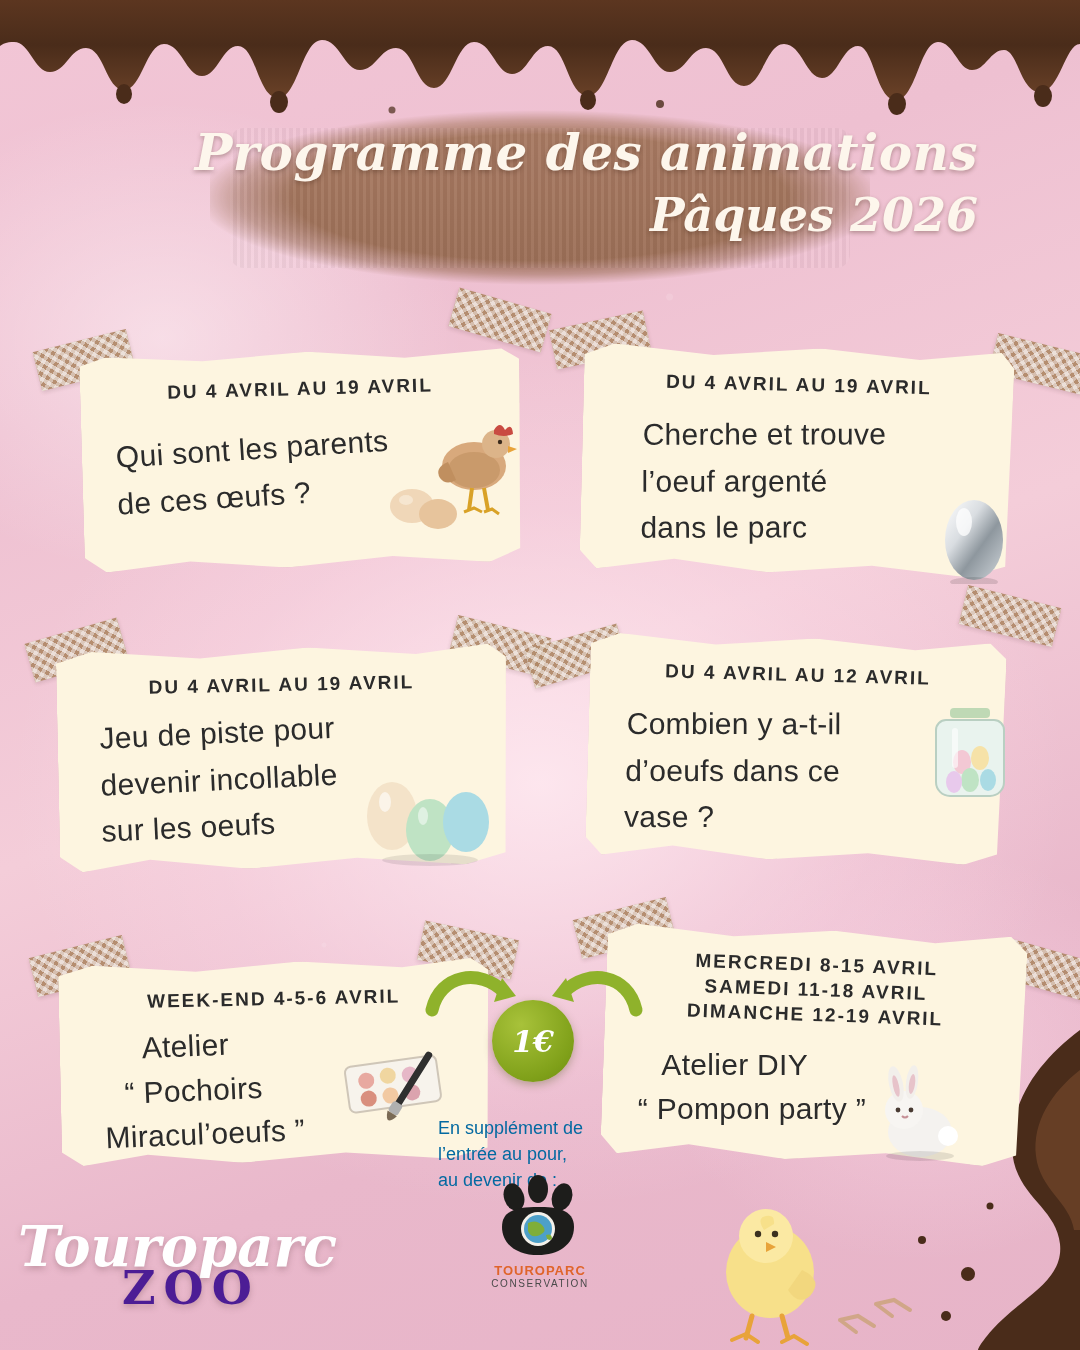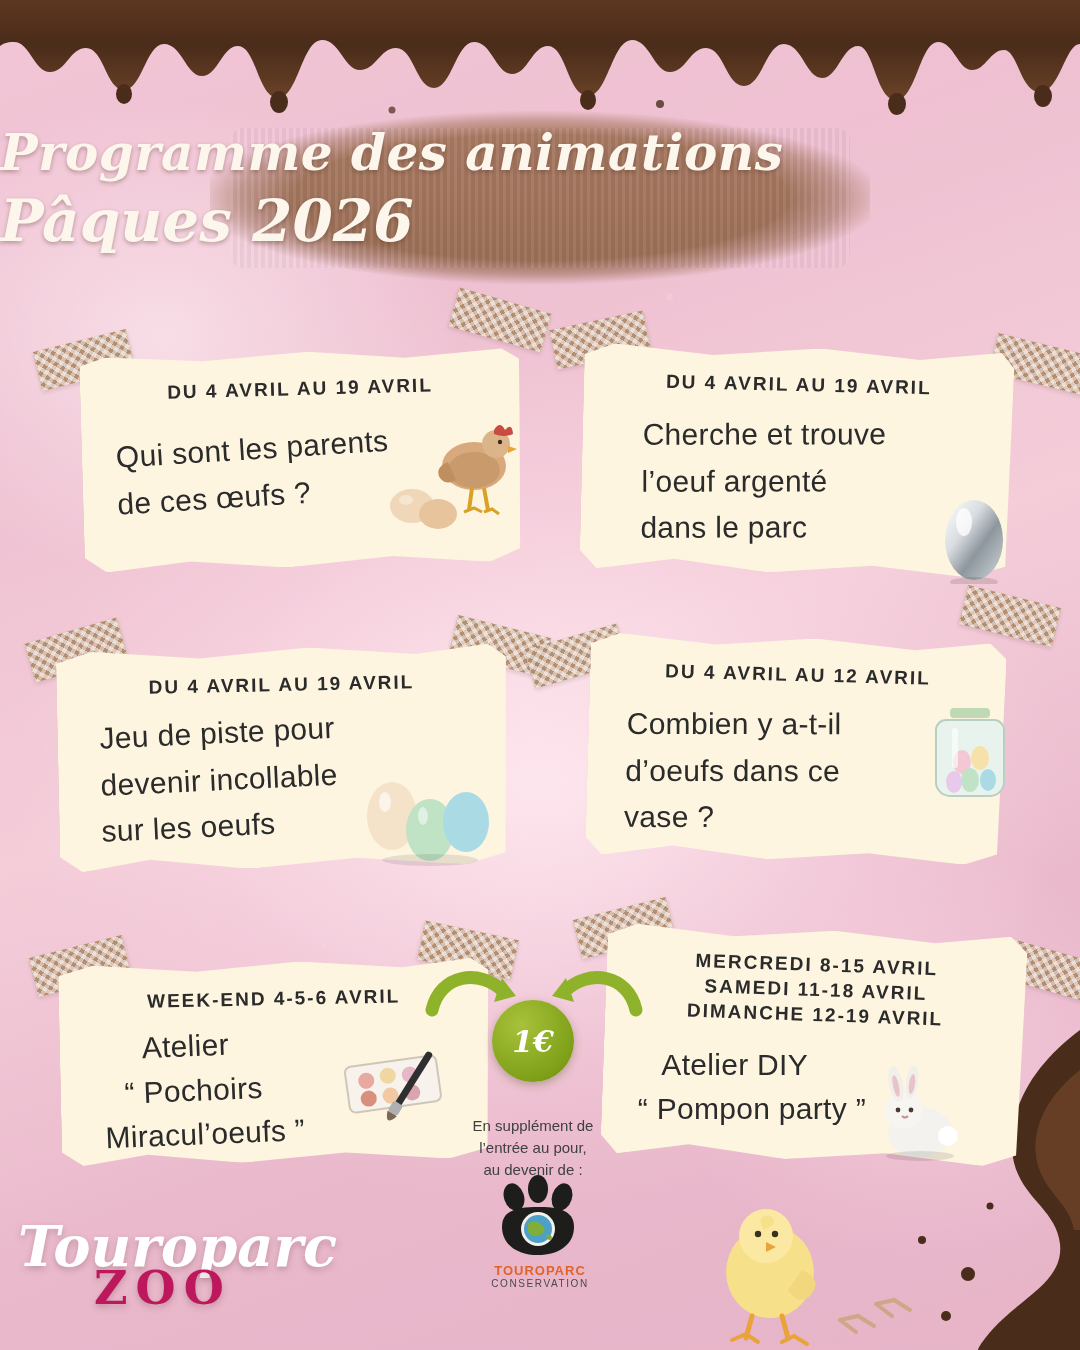--- a/index.html
+++ b/index.html
@@ -18,36 +18,36 @@
       radial-gradient(circle at 30% 70%, rgba(255,255,255,.12) 0 2px, rgba(0,0,0,0) 3px),
       radial-gradient(circle at 62% 22%, rgba(255,255,255,.14) 0 3px, rgba(0,0,0,0) 4px),
       radial-gradient(circle at 80% 55%, rgba(255,255,255,.10) 0 2px, rgba(0,0,0,0) 3px);
     opacity:.8;}
 
   
   .choco-top{position:absolute;top:0;left:0;width:1080px;height:120px;}
   .choco-bottom{position:absolute;bottom:0;right:0;width:420px;height:320px;}
 
   
-  .title-wrap{position:absolute;left:0;top:100px;width:969px;text-align:left;}
+  .title-wrap{position:absolute;left:0;top:100px;width:969px;text-align:right;padding-left:9px;}
   .title-brush{position:absolute;left:210px;top:10px;width:660px;height:175px;
     background:linear-gradient(180deg,#a8795f 0%, #9d7056 55%, #96694f 100%);
     border-radius:10px 24px 14px 20px;
     filter:blur(.2px);
     opacity:.95;
     -webkit-mask-image:radial-gradient(ellipse 52% 50% at 50% 50%, #000 72%, rgba(0,0,0,.55) 88%, rgba(0,0,0,0) 100%);
             mask-image:radial-gradient(ellipse 52% 50% at 50% 50%, #000 72%, rgba(0,0,0,.55) 88%, rgba(0,0,0,0) 100%);
   }
   .title-brush2{position:absolute;left:230px;top:28px;width:620px;height:140px;
     background:repeating-linear-gradient(90deg, rgba(255,255,255,.05) 0 3px, rgba(0,0,0,.04) 3px 7px);
     border-radius:14px;}
   .title-text{position:relative;z-index:3;color:#fdf6ec;font-family:"DejaVu Serif", serif;
     font-style:italic;font-weight:bold;line-height:1.0;text-shadow:0 2px 4px rgba(70,40,25,.35);}
   .title-line1{font-size:50px;letter-spacing:.5px;padding-top:28px;}
-  .title-line2{font-size:58px;padding-top:14px;}
+  .title-line2{font-size:46px;padding-top:14px;}
 
   
   .card{position:absolute;background:#fdf5e0;
     box-shadow:0 6px 14px rgba(120,80,90,.22);
   }
   .card .inner{position:absolute;inset:0;padding:26px 24px;}
   .card .date{font-weight:bold;font-size:19px;letter-spacing:2px;color:#2b2b2b;text-align:center;}
   .card .body{font-size:30px;color:#2b2b2b;line-height:1.35;text-align:center;letter-spacing:.3px;}
 
   .tape{position:absolute;width:96px;height:40px;
@@ -55,21 +55,21 @@
       repeating-linear-gradient(45deg, rgba(255,255,255,.55) 0 4px, rgba(0,0,0,0) 4px 8px),
       repeating-linear-gradient(-45deg, rgba(255,255,255,.45) 0 4px, rgba(0,0,0,0) 4px 8px),
       #b08968;
     opacity:.92;box-shadow:0 2px 4px rgba(90,60,60,.18);}
 
   
   .euro{position:absolute;left:492px;top:1000px;width:82px;height:82px;border-radius:50%;
     background:radial-gradient(circle at 35% 30%, #a8c23a, #7fa019 70%, #6d8c12 100%);
     color:#fff;font-weight:bold;font-size:30px;display:flex;align-items:center;justify-content:center;
     font-family:"DejaVu Serif", serif;font-style:italic;box-shadow:0 3px 8px rgba(80,90,30,.35);}
-  .euro-note{position:absolute;left:438px;top:1115px;width:190px;text-align:center;font-size:15px;color:#404040;line-height:1.45;}
+  .euro-note{position:absolute;left:438px;top:1115px;width:190px;font-size:18px;color:#0369a1;line-height:1.45;}
 
   
   .logo-main{position:absolute;left:18px;top:1220px;width:290px;height:110px;color:#fff;}
   .logo-conserv{position:absolute;left:470px;top:1175px;width:140px;text-align:center;}
 </style>
 </head>
 <body>
 
 <div class="noise"></div>
 
@@ -309,21 +309,21 @@
     <circle cx="58" cy="54" r="14" fill="#4da0c9"></circle>
     <path d="M48,48 q8,-4 14,2 q6,6 -2,10 q-9,4 -12,-4 Z" fill="#7fae3a"></path>
     <path d="M66,60 q6,-2 6,4 q-5,3 -6,-4 Z" fill="#7fae3a"></path>
   </svg>
   <div style="font-size:13px;font-weight:bold;color:#e0642a;letter-spacing:1px;margin-top:-6px;">TOUROPARC</div>
   <div style="font-size:10px;color:#4a4a4a;letter-spacing:1.6px;">CONSERVATION</div>
 </div>
 
 <div class="logo-main">
   <div style="font-family:'DejaVu Serif',serif;font-style:italic;font-weight:bold;font-size:56px;color:#fff;text-shadow:0 3px 6px rgba(120,80,90,.35);line-height:.95;">Touroparc</div>
-  <div style="font-family:'DejaVu Serif',serif;font-weight:bold;font-size:46px;color:#be185d;letter-spacing:8px;margin-left:76px;margin-top:-12px;text-shadow:0 3px 6px rgba(120,80,90,.35);">ZOO</div>
+  <div style="font-family:'DejaVu Serif',serif;font-weight:bold;font-size:46px;color:#4c1d95;letter-spacing:8px;margin-left:104px;margin-top:-12px;text-shadow:0 3px 6px rgba(120,80,90,.35);">ZOO</div>
 </div>
 
 <svg style="position:absolute;left:690px;top:1200px;width:230px;height:150px;">
   <ellipse cx="80" cy="72" rx="44" ry="46" fill="#f7e08a"></ellipse>
   <circle cx="76" cy="36" r="27" fill="#fbe9a3"></circle>
   <path d="M74,30 q-8,-12 2,-14 q9,-2 8,8" fill="#f7e08a"></path>
   <circle cx="68" cy="34" r="3.2" fill="#3b3120"></circle>
   <circle cx="85" cy="34" r="3.2" fill="#3b3120"></circle>
   <path d="M76,42 l10,5 l-10,5 Z" fill="#e8a33a"></path>
   <path d="M112,70 q22,10 8,26 q-12,10 -22,-6" fill="#f2d77e"></path>

